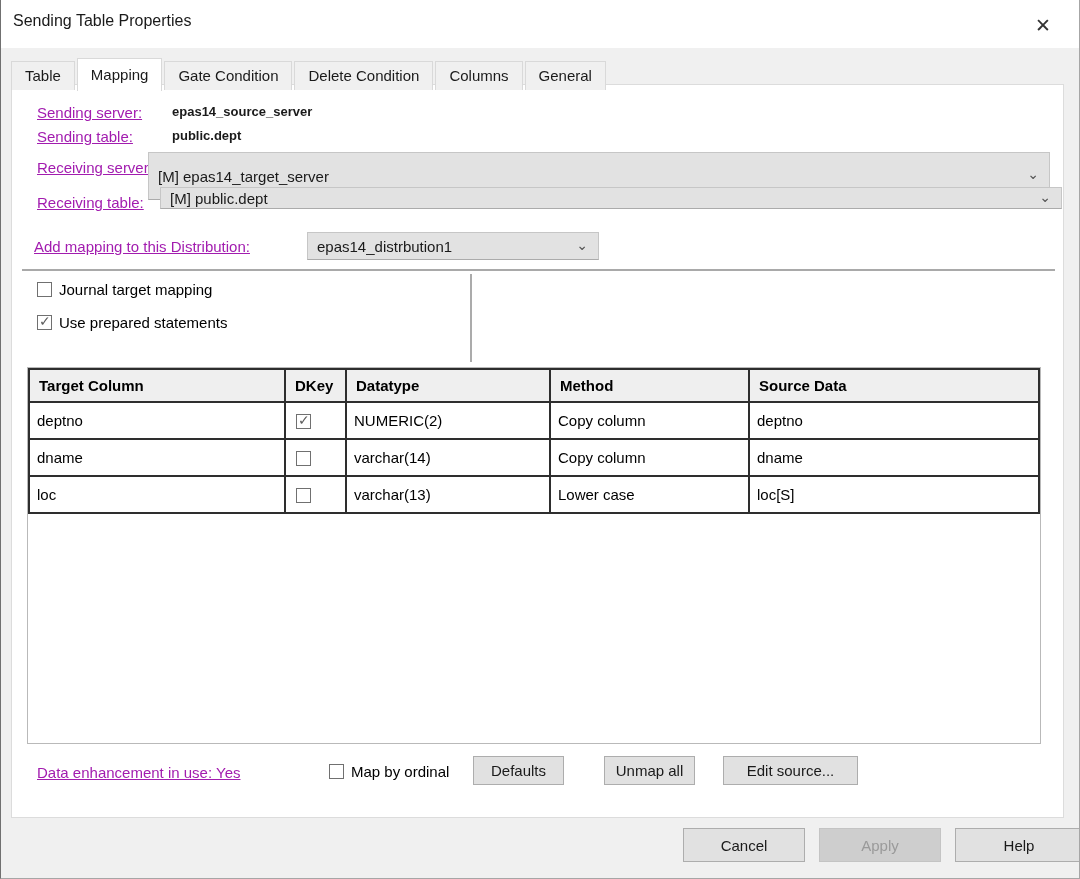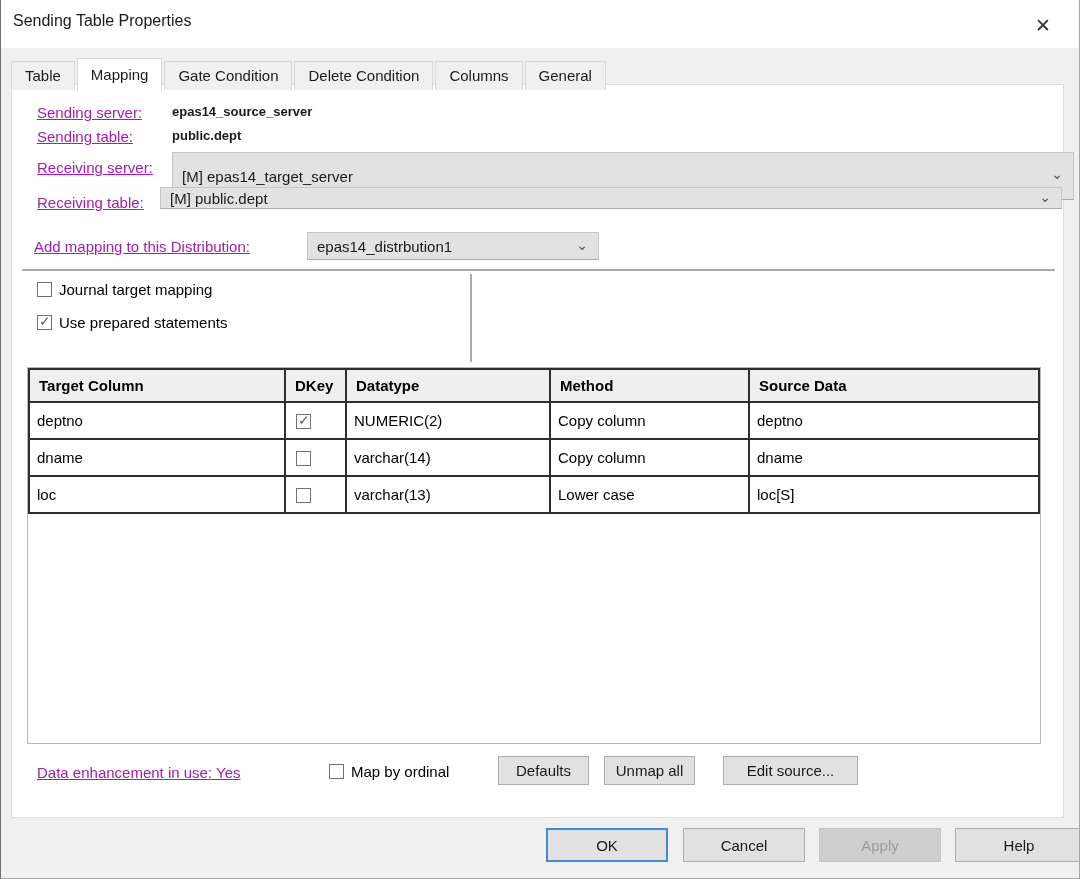--- a/index.html
+++ b/index.html
@@ -75,21 +75,21 @@
 
   <div class="page">
 
     <div class="lbl" style="left:25px; top:19px;">Sending server:</div>
     <div class="val" style="left:160px; top:19px;">epas14_source_server</div>
 
     <div class="lbl" style="left:25px; top:43px;">Sending table:</div>
     <div class="val" style="left:160px; top:43px;">public.dept</div>
 
     <div class="lbl" style="left:25px; top:74px;">Receiving server:</div>
-    <div class="combo" style="left:160px; top:67px; width:902px; height:48px;">
+    <div class="combo" style="left:136px; top:67px; width:902px; height:48px;">
       <span>[M] epas14_target_server</span>
       <span class="chev">⌄</span>
     </div>
 
     <div class="lbl" style="left:25px; top:109px;">Receiving table:</div>
     <div class="combo" style="left:148px; top:102px; width:902px; height:22px;">
       <span>[M] public.dept</span>
       <span class="chev">⌄</span>
     </div>
 
@@ -158,24 +158,23 @@
       </table>
     </div>
 
     <div class="lbl" style="left:25px; top:679px;">Data enhancement in use: Yes</div>
 
     <div class="optrow" style="left:317px; top:678px;">
       <span class="cb"></span>
       <span>Map by ordinal</span>
     </div>
 
-    <div class="btn small" style="left:486px; top:671px; width:91px;">Defaults</div>
+    <div class="btn small" style="left:461px; top:671px; width:91px;">Defaults</div>
     <div class="btn small" style="left:592px; top:671px; width:91px;">Unmap all</div>
     <div class="btn small" style="left:711px; top:671px; width:135px;">Edit source...</div>
 
   </div>
 
-  <div class="btn footer default-focus" style="left:545px; width:122px;">OK</div>
   <div class="btn footer" style="left:682px; width:122px;">Cancel</div>
   <div class="btn footer disabled" style="left:818px; width:122px;">Apply</div>
   <div class="btn footer" style="left:954px; width:128px;">Help</div>
 
 </div>
 
 </body></html>

